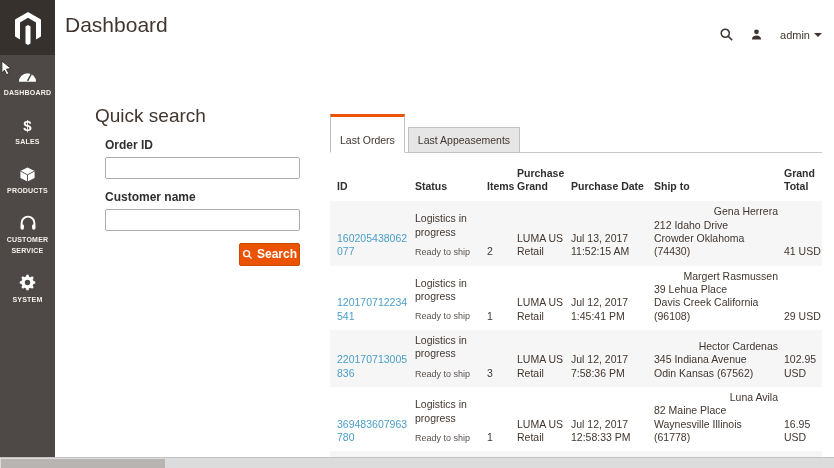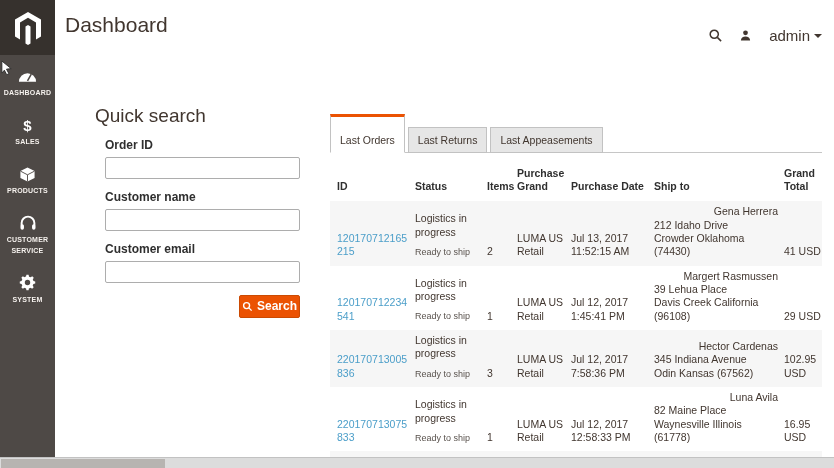--- a/index.html
+++ b/index.html
@@ -32,21 +32,21 @@
     margin-top: 3px; line-height: 1.45; letter-spacing: 0.2px;
   }
   .dollar-glyph { font-size: 15px; font-weight: bold; color: #fff; line-height: 1; }
 
   
   #header { position: absolute; left: 55px; top: 0; right: 0; height: 55px; background: #fff; }
   .page-title { position: absolute; left: 10px; top: 13px; font-size: 21px; font-weight: normal; color: #41362f; }
   .header-actions { position: absolute; right: 12px; top: 27px; display: flex; align-items: center; }
   .hdr-search { margin-right: 16px; cursor: pointer; display: flex; }
   .admin-menu { display: flex; align-items: center; cursor: pointer; }
-  .admin-name { font-size: 15px; color: #41362f; margin: 0 4px 0 17px; }
+  .admin-name { font-size: 11px; color: #41362f; margin: 0 4px 0 17px; }
   .caret-down { width: 0; height: 0; border-left: 4px solid transparent; border-right: 4px solid transparent; border-top: 4px solid #41362f; }
 
   
   #content { position: absolute; left: 55px; top: 55px; right: 0; bottom: 0; background: #fff; }
   .panel-title { font-size: 19px; font-weight: normal; color: #41362f; }
 
   
   #quick-search { position: absolute; left: 40px; top: 50px; width: 205px; }
   .qs-inner { margin-left: 10px; width: 195px; }
   .qs-field label { display: block; font-size: 12px; font-weight: bold; color: #2f2f2f; margin: 11px 0 5px; }
@@ -195,40 +195,35 @@
     <div class="panel-title">Quick search</div>
     <div class="qs-inner">
       <div class="qs-field">
         <label>Order ID</label>
         <input type="text" value="" style="">
       </div>
       <div class="qs-field">
         <label>Customer name</label>
         <input type="text" value="" style="">
       </div>
-      <div class="qs-field">
-        <label>Customer email</label>
-        <input type="text" value="" style="">
-      </div>
       <div class="qs-btn-row">
         <button class="search-btn">
           <svg width="11" height="11" viewBox="0 0 24 24" fill="none" stroke="#fff" stroke-width="3">
             <circle cx="10" cy="10" r="6.5"></circle>
               <path d="M15 15l6 6"></path>
           </svg>
           <span>Search</span>
         </button>
       </div>
     </div>
   </div>
 
   <div id="activity">
     <div class="tabs">
       <div class="tab active">Last Orders</div>
-      <div class="tab">Last Returns</div>
       <div class="tab">Last Appeasements</div>
     </div>
 
     <table class="orders">
       <colgroup>
         <col class="col-id">
           <col class="col-stat">
           <col class="col-items">
           <col class="col-pp">
         <col class="col-pd">
@@ -242,21 +237,21 @@
           <th>Items</th>
           <th>Purchase Grand</th>
           <th>Purchase Date</th>
           <th>Ship to</th>
           <th>Grand Total</th>
         </tr>
       </thead>
       <tbody id="orders-tbody">
   <tr class="striped">
     <td>
-      <a class="id-link">120170712165215</a>
+      <a class="id-link">160205438062077</a>
     </td>
     <td>
       <span class="blk">Logistics in progress</span>
       <span class="status-sub">Ready to ship</span>
     </td>
     <td>2</td>
     <td>
       <span class="blk">LUMA US</span>
       <span class="blk">Retail</span>
     </td>
@@ -317,21 +312,21 @@
     <td>
       <span class="ship-name">Hector Cardenas</span>
       <span class="blk">345 Indiana Avenue</span>
       <span class="blk">Odin Kansas (67562)</span>
     </td>
     <td>102.95 USD</td>
   </tr>
 
   <tr>
     <td>
-      <a class="id-link">220170713075833</a>
+      <a class="id-link">369483607963780</a>
     </td>
     <td>
       <span class="blk">Logistics in progress</span>
       <span class="status-sub">Ready to ship</span>
     </td>
     <td>1</td>
     <td>
       <span class="blk">LUMA US</span>
       <span class="blk">Retail</span>
     </td>

